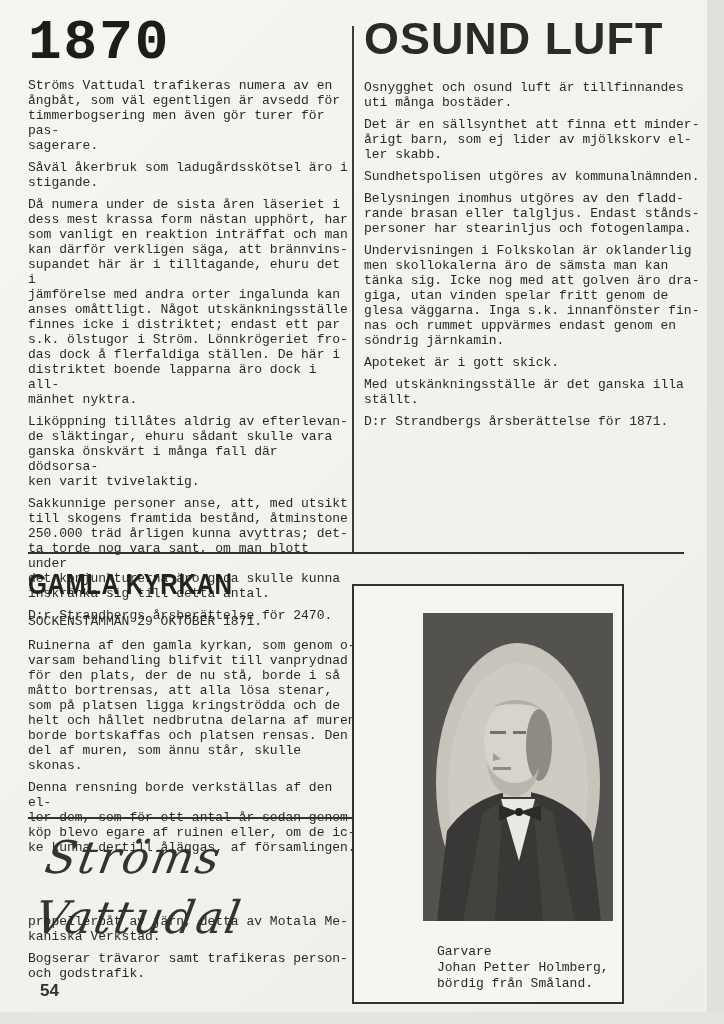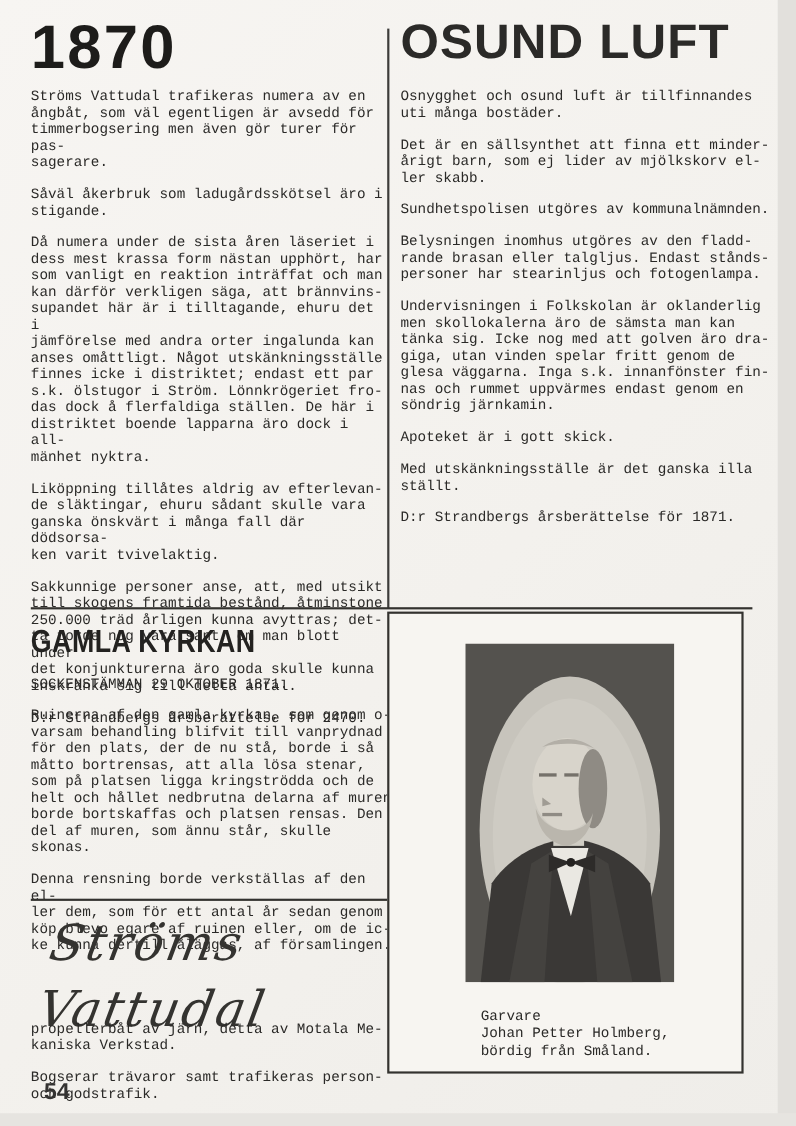--- a/index.html
+++ b/index.html
@@ -12,28 +12,28 @@
     position:relative;width:724px;height:1024px;overflow:hidden;
     background:linear-gradient(135deg,#f7f5f2 0%,#f3f1ed 55%,#efede9 100%);
     color:#2a2927;
   }
   .edge{position:absolute;}
   .edge-right{right:0;top:0;width:17px;height:1024px;background:#e2e0dc;}
   .edge-bottom{left:0;bottom:0;width:724px;height:12px;background:#e6e4e0;}
 
   .body{
     font-size:13px;line-height:15px;white-space:pre-line;
-    margin:14px 0 7px 0;letter-spacing:0;
+    margin:0 0 7px 0;letter-spacing:0;
   }
   .col{position:absolute;}
   .col-left-top{left:28px;top:20px;width:322px;}
   .col-right-top{left:364px;top:20px;width:338px;}
 
   h1.year{
-    font-family:Liberation Sans, sans-serif;font-weight:bold;
+    font-family:Liberation Mono, monospace;font-weight:bold;
     font-size:56px;line-height:46px;margin:0 0 12px 0;letter-spacing:2px;color:#1d1c1a;
   }
   h2.osund{
     font-family:"Liberation Sans", sans-serif;font-weight:bold;
     font-size:44px;line-height:38px;margin:0 0 22px 0;letter-spacing:1px;color:#2b2a28;
     transform:scaleX(1.02);transform-origin:left;
   }
   h3.gamla{
     font-family:"Liberation Sans", sans-serif;font-weight:bold;
     font-size:29px;line-height:28px;margin:0 0 7px 0;letter-spacing:0.5px;color:#232220;
@@ -50,25 +50,25 @@
 
   .script-title{
     position:absolute;left:30px;top:828px;width:320px;
     font-family:"DejaVu Serif", serif;font-style:italic;
     font-size:45px;line-height:60px;color:#343330;
     transform:skewX(-10deg);transform-origin:left bottom;letter-spacing:2px;
   }
   .col-vattudal{left:28px;top:914px;width:330px;}
   .page-number{
     position:absolute;left:40px;top:981px;
-    font-family:"Liberation Sans", sans-serif;font-weight:bold;font-size:21px;color:#343332;text-align:center;
+    font-family:"Liberation Sans", sans-serif;font-weight:bold;font-size:17px;color:#343332;text-align:center;
   }
 
   .photo-frame{
-    position:absolute;left:352px;top:556px;width:324px;height:420px;
+    position:absolute;left:352px;top:584px;width:272px;height:420px;
     border:2px solid #33322f;box-sizing:border-box;background:#f7f5f1;padding-left:40px;
   }
   .photo{position:absolute;left:69px;top:27px;width:190px;height:308px;display:block;}
   .photo-caption{
     position:absolute;left:83px;top:358px;
     font-size:13px;line-height:16px;white-space:pre-line;color:#2a2927;
   }
 </style>
 </head>
 <body>

